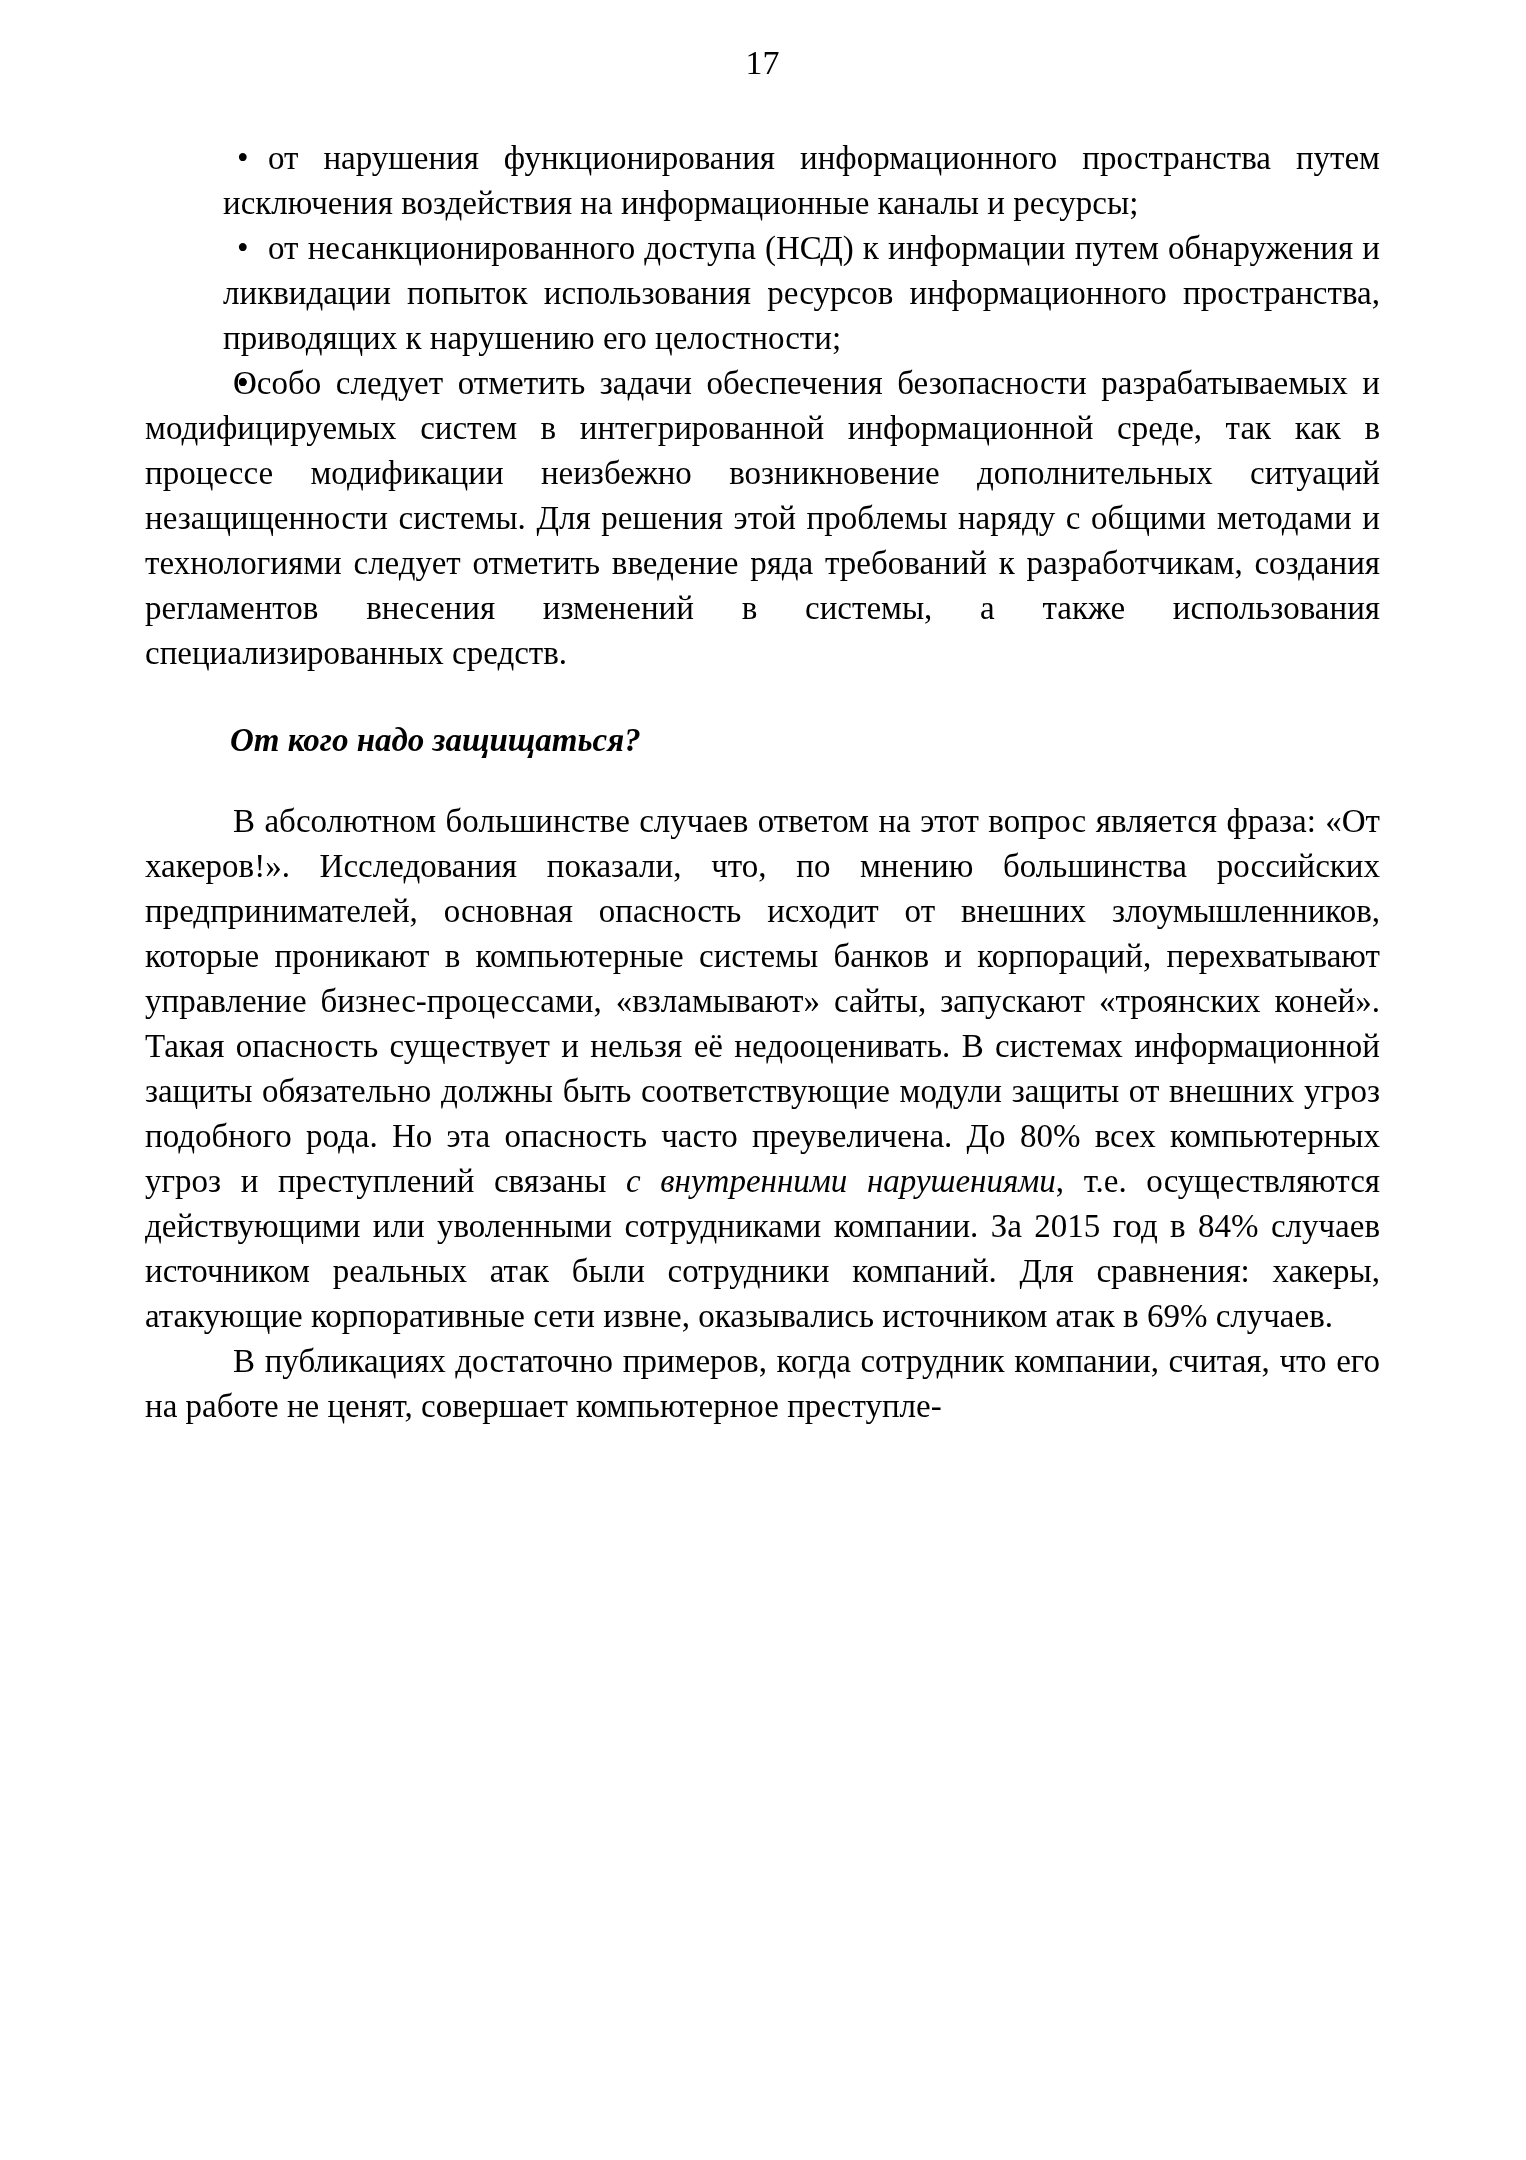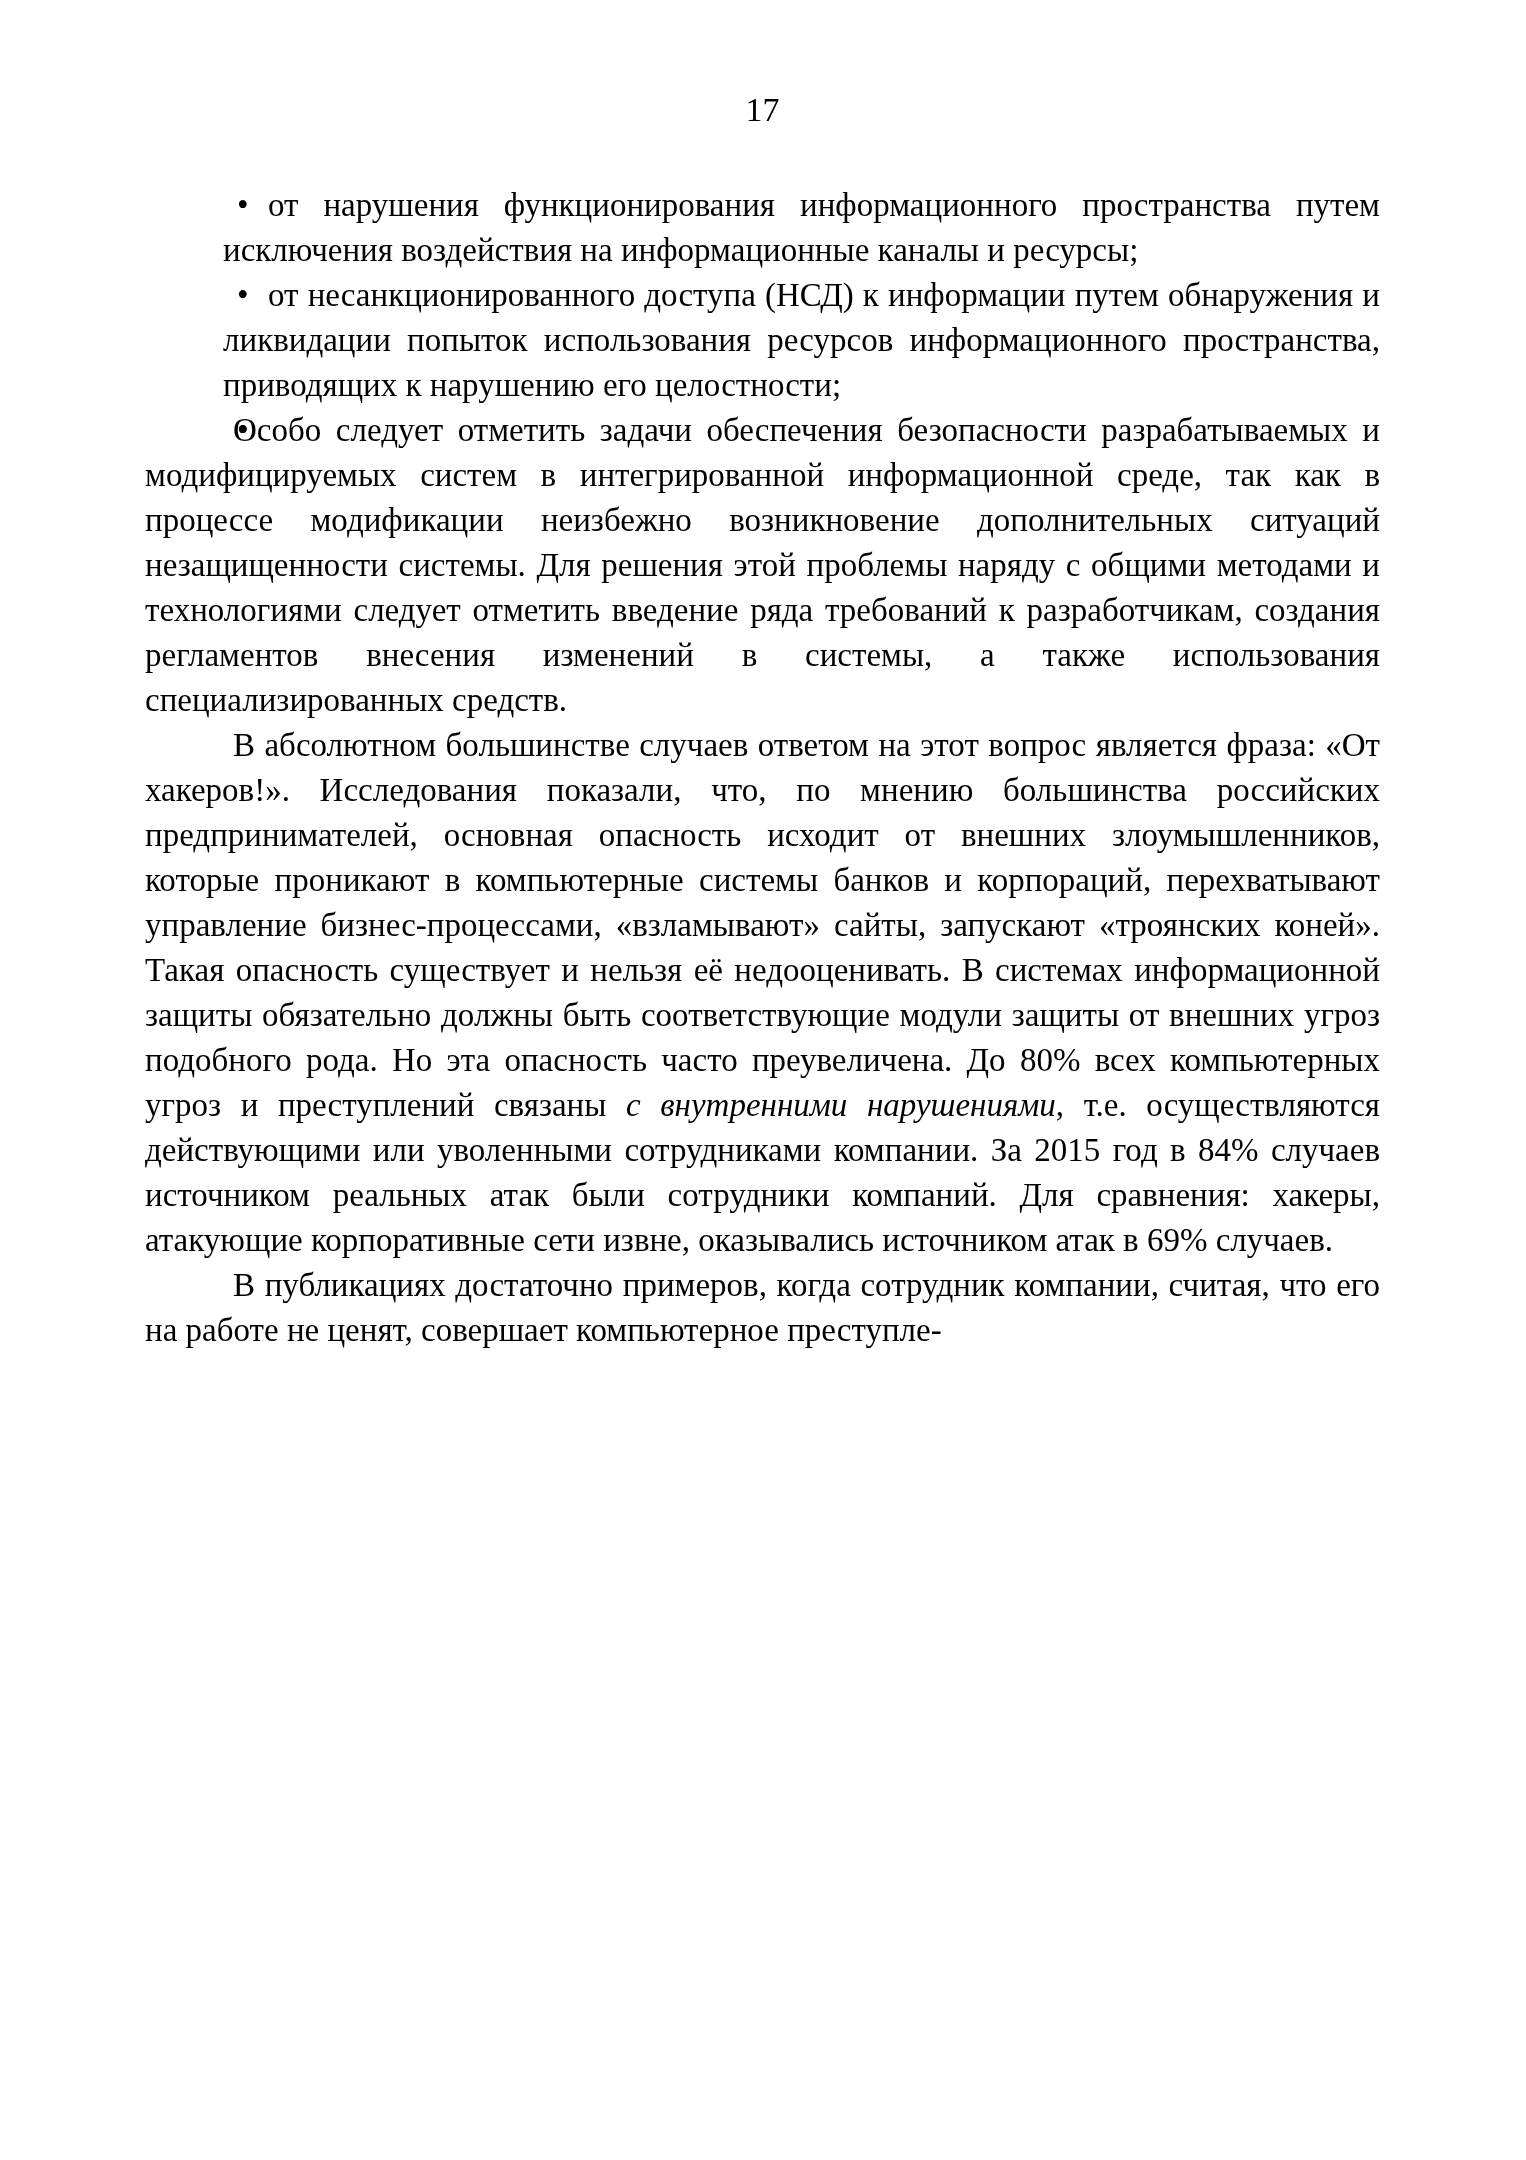--- a/index.html
+++ b/index.html
@@ -10,21 +10,21 @@
   .page {
     position: relative;
     width: 1526px;
     height: 2160px;
     margin: 0 auto;
     background: #ffffff;
     color: #000000;
     font-family: "Liberation Serif", "DejaVu Serif", serif;
     overflow: hidden;
     box-sizing: border-box;
-    padding: 90px 146px 0 145px;
+    padding: 43px 146px 0 145px;
   }
   .page-number {
     text-align: center;
     font-size: 34px;
     line-height: 40px;
   }
   .body-text {
     margin-top: 53px;
     font-size: 33px;
     line-height: 45px;
@@ -87,19 +87,20 @@
       <li>
         <span class="marker">•</span>
       </li>
       <li>
         <span class="marker">•</span>
       </li>
     </ul>
 
     <p class="para">Особо следует отметить задачи обеспечения безопасности разрабатываемых и модифицируемых систем в интегрированной информационной среде, так как в процессе модификации неизбежно возникновение дополнительных ситуаций незащищенности системы. Для решения этой проблемы наряду с общими методами и технологиями следует отметить введение ряда требований к разработчикам, создания регламентов внесения изменений в системы, а также использования специализированных средств.</p>
 
+    <h2 class="heading">От кого надо защищаться?</h2>
 
     <p class="para"><span>В абсолютном большинстве случаев ответом на этот вопрос является фраза: «От хакеров!». Исследования показали, что, по мнению большинства российских предпринимателей, основная опасность исходит от внешних злоумышленников, которые проникают в компьютерные системы банков и корпораций, перехватывают управление бизнес-процессами, «взламывают» сайты, запускают «троянских коней». Такая опасность существует и нельзя её недооценивать. В системах информационной защиты обязательно должны быть соответствующие модули защиты от внешних угроз подобного рода. Но эта опасность часто преувеличена. До 80% всех компьютерных угроз и преступлений связаны </span><span class="italic">с внутренними нарушениями</span><span>, т.е. осуществляются действующими или уволенными сотрудниками компании. За 2015 год в 84% случаев источником реальных атак были сотрудники компаний. Для сравнения: хакеры, атакующие корпоративные сети извне, оказывались источником атак в 69% случаев.</span></p>
 
     <p class="para">В публикациях достаточно примеров, когда сотрудник компании, считая, что его на работе не ценят, совершает компьютерное преступле-</p>
 
   </div>
 </div>
 
 </body></html>

